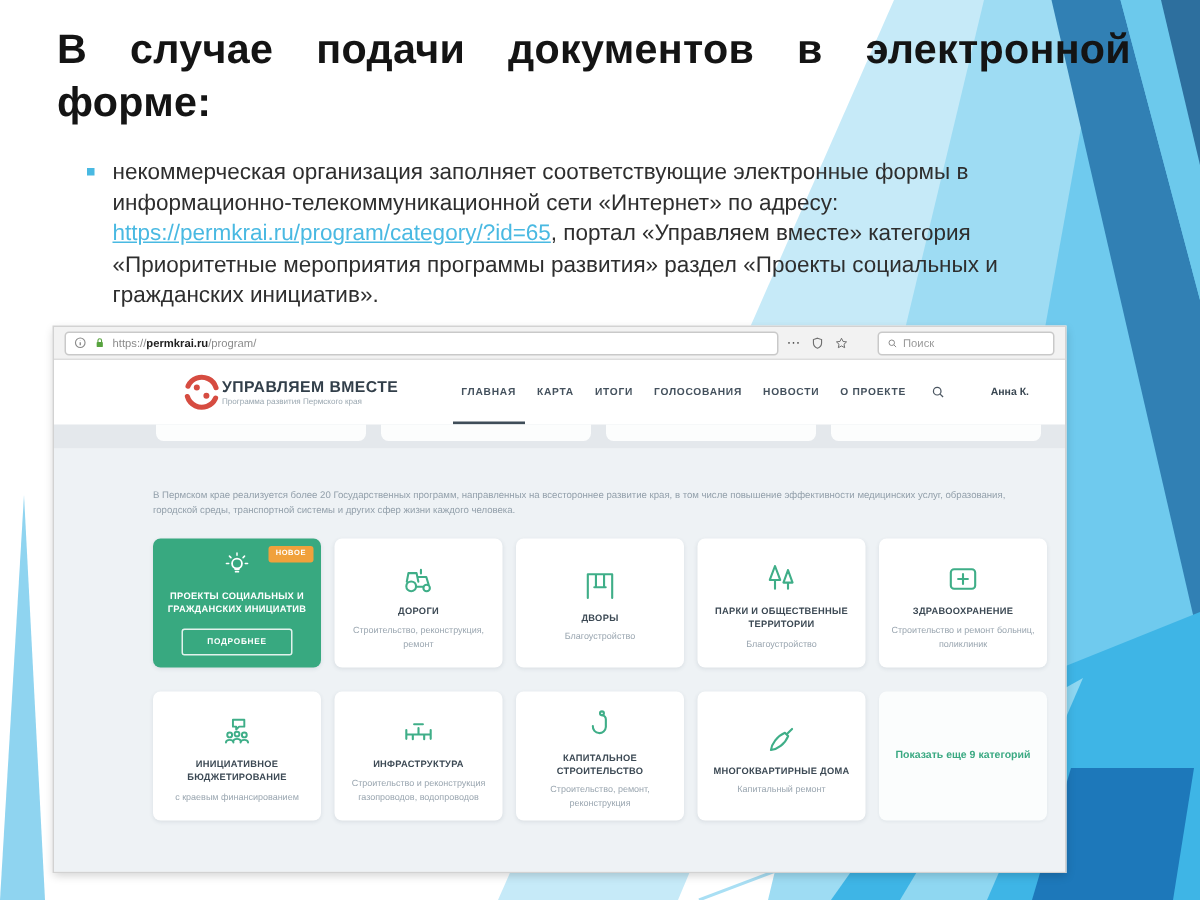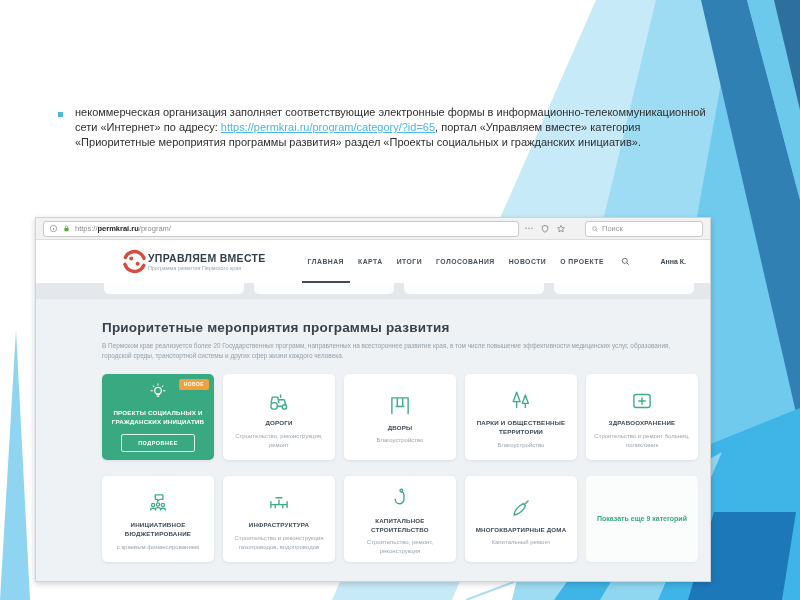--- a/index.html
+++ b/index.html
@@ -12,21 +12,21 @@
   .bg-svg{position:absolute;left:0;top:0;z-index:0;}
 
   
   .slide-title{
     position:absolute;left:38px;top:16px;width:716px;z-index:2;
     font-size:27.5px;font-weight:bold;color:#141414;
     text-align:justify;line-height:1.26;letter-spacing:.2px;
   }
   .bullet-wrap{position:absolute;left:75px;top:105px;width:636px;z-index:2;}
   .bullet-marker{position:absolute;left:-17px;top:7px;width:5px;height:5px;background:#49b9e2;}
-  .bullet-text{font-size:11px;color:#2e2e2e;line-height:1.37;}
+  .bullet-text{font-size:15px;color:#2e2e2e;line-height:1.37;}
   .bullet-text a{color:#49b9e2;text-decoration:underline;cursor:pointer;}
 
   
   .browser{
     position:absolute;left:35px;top:217px;width:676px;height:365px;z-index:1;
     background:#fff;border:1px solid #d2d2d2;box-shadow:0 2px 6px rgba(0,0,0,.18);
     box-sizing:border-box;display:flex;flex-direction:column;
   }
   .chrome{height:22px;flex:0 0 22px;background:#f2f2f2;border-bottom:1px solid #ddd;
     display:flex;align-items:center;padding:0 7px;gap:6px;box-sizing:border-box;}
@@ -91,20 +91,21 @@
     <polygon points="701,0 747,0 800,200 800,430" fill="#3180b4"></polygon>
     <polygon points="747,0 774,0 800,110 800,200" fill="#6cc9ec"></polygon>
     <polygon points="774,0 800,0 800,110" fill="#2d6f9e"></polygon>
     <polygon points="554,600 646,470 800,408 800,600" fill="#3eb5e6"></polygon>
     <polygon points="600,600 672,480 722,452 658,600" fill="#8fd7f1"></polygon>
     <polygon points="688,600 714,512 796,512 782,600" fill="#1d78ba"></polygon>
     <polygon points="16,330 30,600 0,600" fill="#8fd4f0"></polygon>
     <line x1="466" y1="600" x2="540" y2="572" stroke="#a9dff4" stroke-width="2"></line>
   </svg>
 
+  <div class="slide-title">В случае подачи документов в электронной форме:</div>
 
   <div class="bullet-wrap">
     <span class="bullet-marker"></span>
     <div class="bullet-text"><span>некоммерческая организация заполняет соответствующие электронные формы в информационно-телекоммуникационной сети «Интернет» по адресу: </span><a>https://permkrai.ru/program/category/?id=65</a><span>, портал «Управляем вместе» категория «Приоритетные мероприятия программы развития» раздел «Проекты социальных и гражданских инициатив».</span></div>
   </div>
 
   <div class="browser">
 
     <div class="chrome">
       <div class="urlbar">
@@ -164,21 +165,20 @@
     </div>
 
     <div class="cardband">
       <span class="band-card" style="left:68px"></span>
       <span class="band-card" style="left:218px"></span>
       <span class="band-card" style="left:368px"></span>
       <span class="band-card" style="left:518px"></span>
     </div>
 
     <div class="section">
-      <div class="sec-heading">Приоритетные мероприятия программы развития</div>
       <div class="sec-desc">В Пермском крае реализуется более 20 Государственных программ, направленных на всестороннее развитие края, в том числе повышение эффективности медицинских услуг, образования, городской среды, транспортной системы и других сфер жизни каждого человека.</div>
 
       <div class="grid">
 
         <div class="card featured">
           <span class="badge">НОВОЕ</span>
           <svg width="22" height="22" viewBox="0 0 24 24">
             <circle cx="12" cy="9.5" r="3.6" fill="none" stroke="#fff" stroke-width="1.3"></circle>
             <path d="M10.6 13.5 h2.8 M11 15.4 h2" stroke="#fff" stroke-width="1.3" fill="none" stroke-linecap="round"></path>
             <path d="M12 3.4 v-1.6 M7.6 5.2 l-1.1-1.1 M16.4 5.2 l1.1-1.1 M6 9.5 H4.3 M19.7 9.5 H18" stroke="#fff" stroke-width="1.1" fill="none" stroke-linecap="round"></path>

